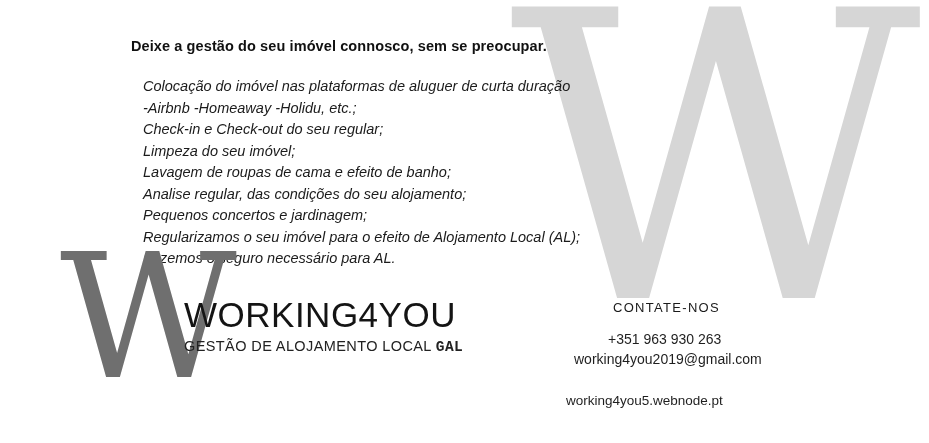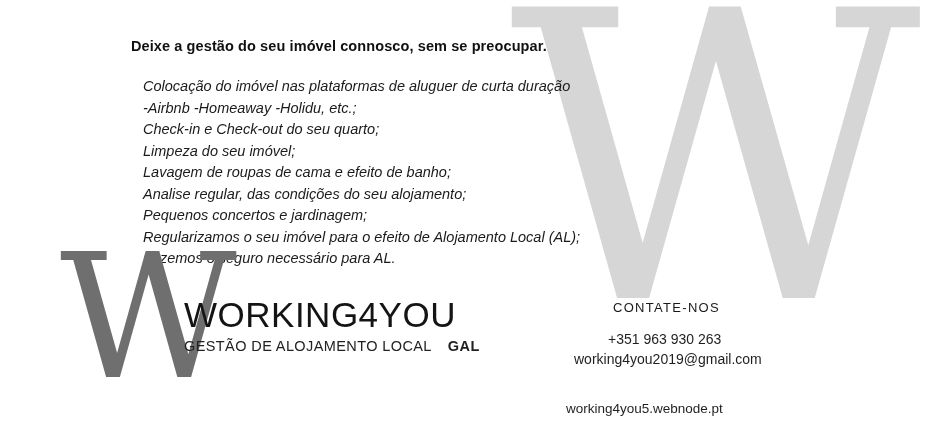--- a/index.html
+++ b/index.html
@@ -100,21 +100,22 @@
   }
   .logo-tagline {
     margin-top: 4px;
     font-size: 14.5px;
     letter-spacing: 0.4px;
     color: #222222;
     white-space: nowrap;
   }
   .logo-tagline .gal {
     font-weight: bold;
-    margin-left: 16px;
+    margin-left: 4px;
+    font-family: Liberation Mono, monospace;
   }
 
   
   .contact {
     position: absolute;
     left: 566px;
     top: 300px;
     z-index: 2;
     text-align: left;
     width: 250px;
@@ -127,39 +128,39 @@
     font-weight: 500;
   }
   .contact-line {
     font-size: 14px;
     line-height: 20px;
     color: #1f1f1f;
   }
   .contact-phone { margin-left: 42px; }
   .contact-email { margin-left: 8px; }
   .contact-site {
-    margin-top: 32px;
+    margin-top: 24px;
     margin-left: 0px;
     font-size: 13.5px;
     color: #1f1f1f;
   }
 </style>
 </head>
 <body>
 
 <div class="page">
 
   <div class="watermark">W</div>
 
   <div class="copy">
     <p class="headline">Deixe a gestão do seu imóvel connosco, sem se preocupar.</p>
     <ul class="service-list">
       <li>Colocação do imóvel nas plataformas de aluguer de curta duração
 -Airbnb -Homeaway -Holidu, etc.;</li>
-      <li>Check-in e Check-out do seu quarto;</li>
+      <li>Check-in e Check-out do seu regular;</li>
       <li>Limpeza do seu imóvel;</li>
       <li>Lavagem de roupas de cama e efeito de banho;</li>
       <li>Analise regular, das condições do seu alojamento;</li>
       <li>Pequenos concertos e jardinagem;</li>
       <li>Regularizamos o seu imóvel para o efeito de Alojamento Local (AL);</li>
       <li>Fazemos o seguro necessário para AL.</li>
     </ul>
   </div>
 
   <div class="logo-lockup">

